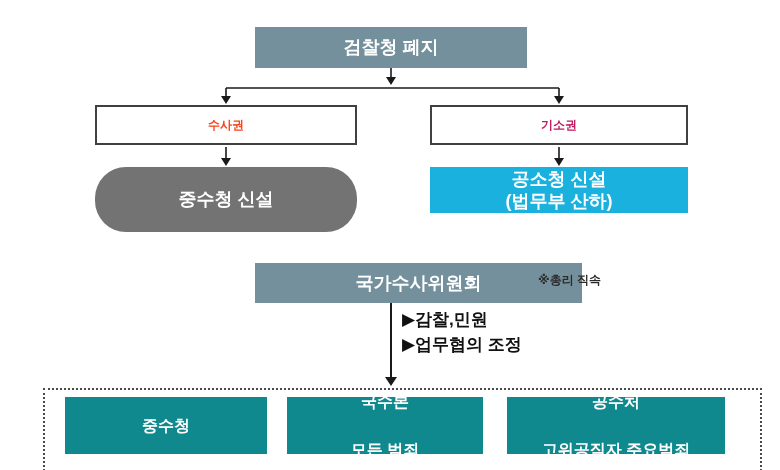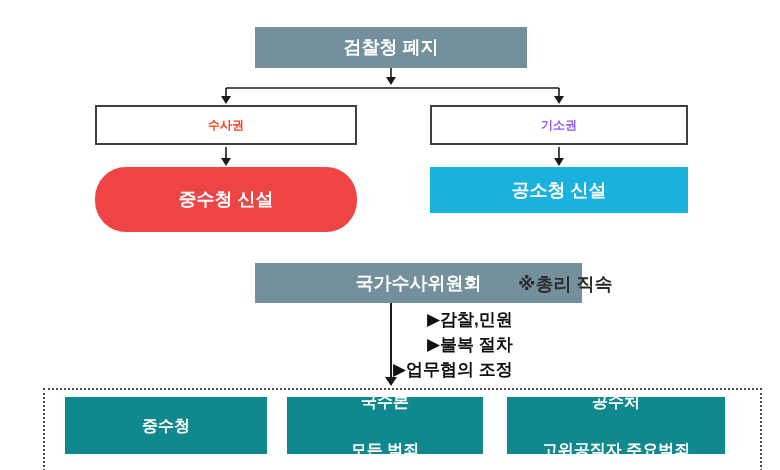--- a/index.html
+++ b/index.html
@@ -7,38 +7,38 @@
     position:relative;width:780px;height:470px;background:#ffffff;
     overflow:hidden;font-family:"Liberation Sans","DejaVu Sans",sans-serif;
   }
   .box{
     position:absolute;display:flex;flex-direction:column;
     align-items:center;justify-content:center;text-align:center;
     font-weight:bold;box-sizing:border-box;line-height:1.25;
   }
   .gray-box{background:#74909c;color:#ffffff;font-size:18px;}
   .white-box{background:#ffffff;border:2px solid #404040;font-size:12px;}
-  .orange-box{background:#ef4444;color:#ffffff;font-size:18px;border-radius:31px;}
+  .orange-box{background:#737373;color:#ffffff;font-size:18px;border-radius:31px;}
   .cyan-box{background:#1ab1de;color:#ffffff;font-size:18px;}
   .teal-box{background:#0f898d;color:#ffffff;font-size:16px;gap:28px;}
   .txt-orange{color:#fb3f17;}
-  .txt-cyan{color:#8b5cf6;}
+  .txt-cyan{color:#be185d;}
   #top-box{left:255px;top:27px;width:272px;height:41px;}
   #left-power-box{left:95px;top:105px;width:262px;height:40px;}
   #right-power-box{left:430px;top:105px;width:258px;height:40px;}
   #left-agency-box{left:95px;top:167px;width:262px;height:65px;}
   #right-agency-box{left:430px;top:167px;width:258px;height:46px;}
   #committee-box{left:255px;top:263px;width:327px;height:40px;font-size:18px;}
   #committee-note{
-    position:absolute;left:518px;top:272px;font-weight:bold;
-    font-size:18px;color:#2b2b2b;
+    position:absolute;left:538px;top:272px;font-weight:bold;
+    font-size:12px;color:#2b2b2b;
   }
   #function-list{
-    position:absolute;left:393px;top:307px;font-weight:bold;
-    font-size:17px;color:#111111;line-height:25px;white-space:nowrap;text-align:right;
+    position:absolute;left:402px;top:307px;font-weight:bold;
+    font-size:17px;color:#111111;line-height:25px;white-space:nowrap;
   }
   #dashed-container{
     position:absolute;left:43px;top:388px;width:719px;height:95px;
     border:2px dotted #4a4a4a;box-sizing:border-box;
   }
   #agency1{left:65px;top:397px;width:202px;height:57px;}
   #agency2{left:287px;top:397px;width:196px;height:57px;}
   #agency3{left:507px;top:397px;width:218px;height:57px;}
   #connectors{position:absolute;left:0;top:0;pointer-events:none;}
 </style>
@@ -81,31 +81,31 @@
   <div class="box white-box" id="right-power-box">
     <span class="txt-cyan">기소권</span>
   </div>
 
   <div class="box orange-box" id="left-agency-box">
     <span>중수청 신설</span>
   </div>
 
   <div class="box cyan-box" id="right-agency-box">
     <span>공소청 신설</span>
+    <span>(법무부 산하)</span>
   </div>
 
   <div class="box gray-box" id="committee-box">
     <span>국가수사위원회</span>
   </div>
 
   <div id="committee-note">※총리 직속</div>
 
   <div id="function-list">
     <div>▶감찰,민원</div>
-    <div>▶불복 절차</div>
     <div>▶업무협의 조정</div>
   </div>
 
   <div id="dashed-container"></div>
 
   <div class="box teal-box" id="agency1">
     <span>중수청</span>
   </div>
 
   <div class="box teal-box" id="agency3">

